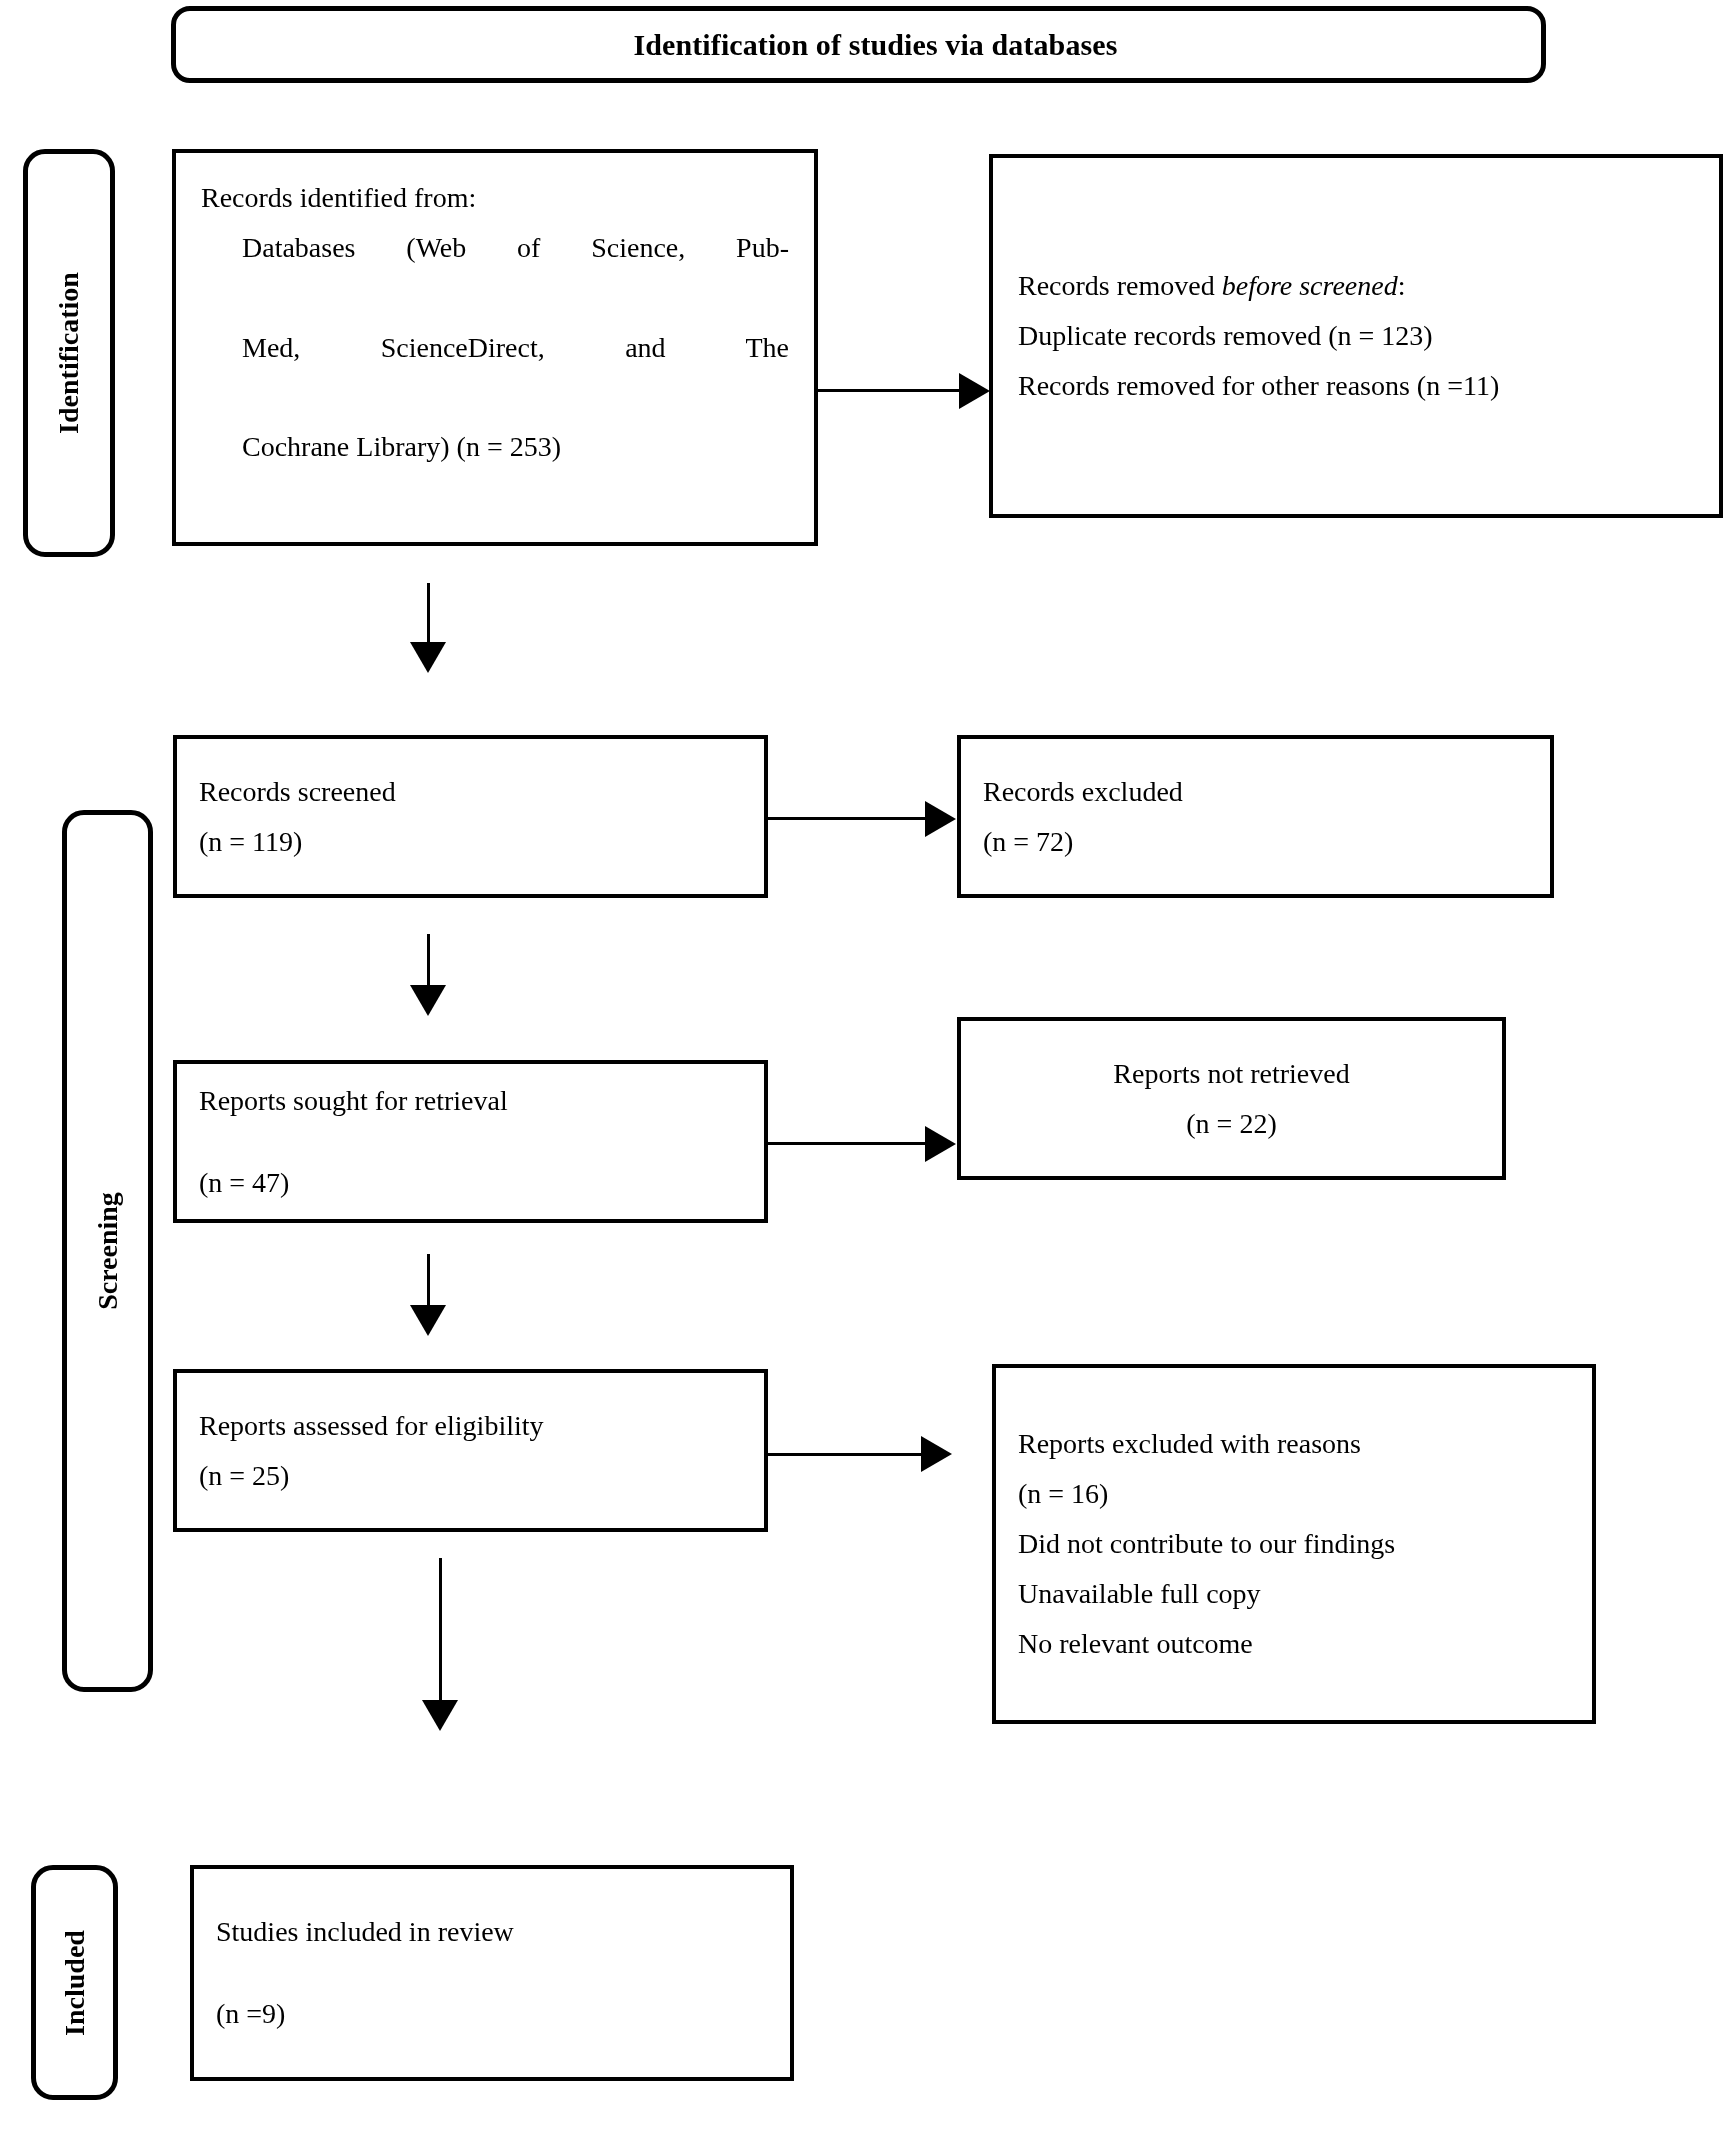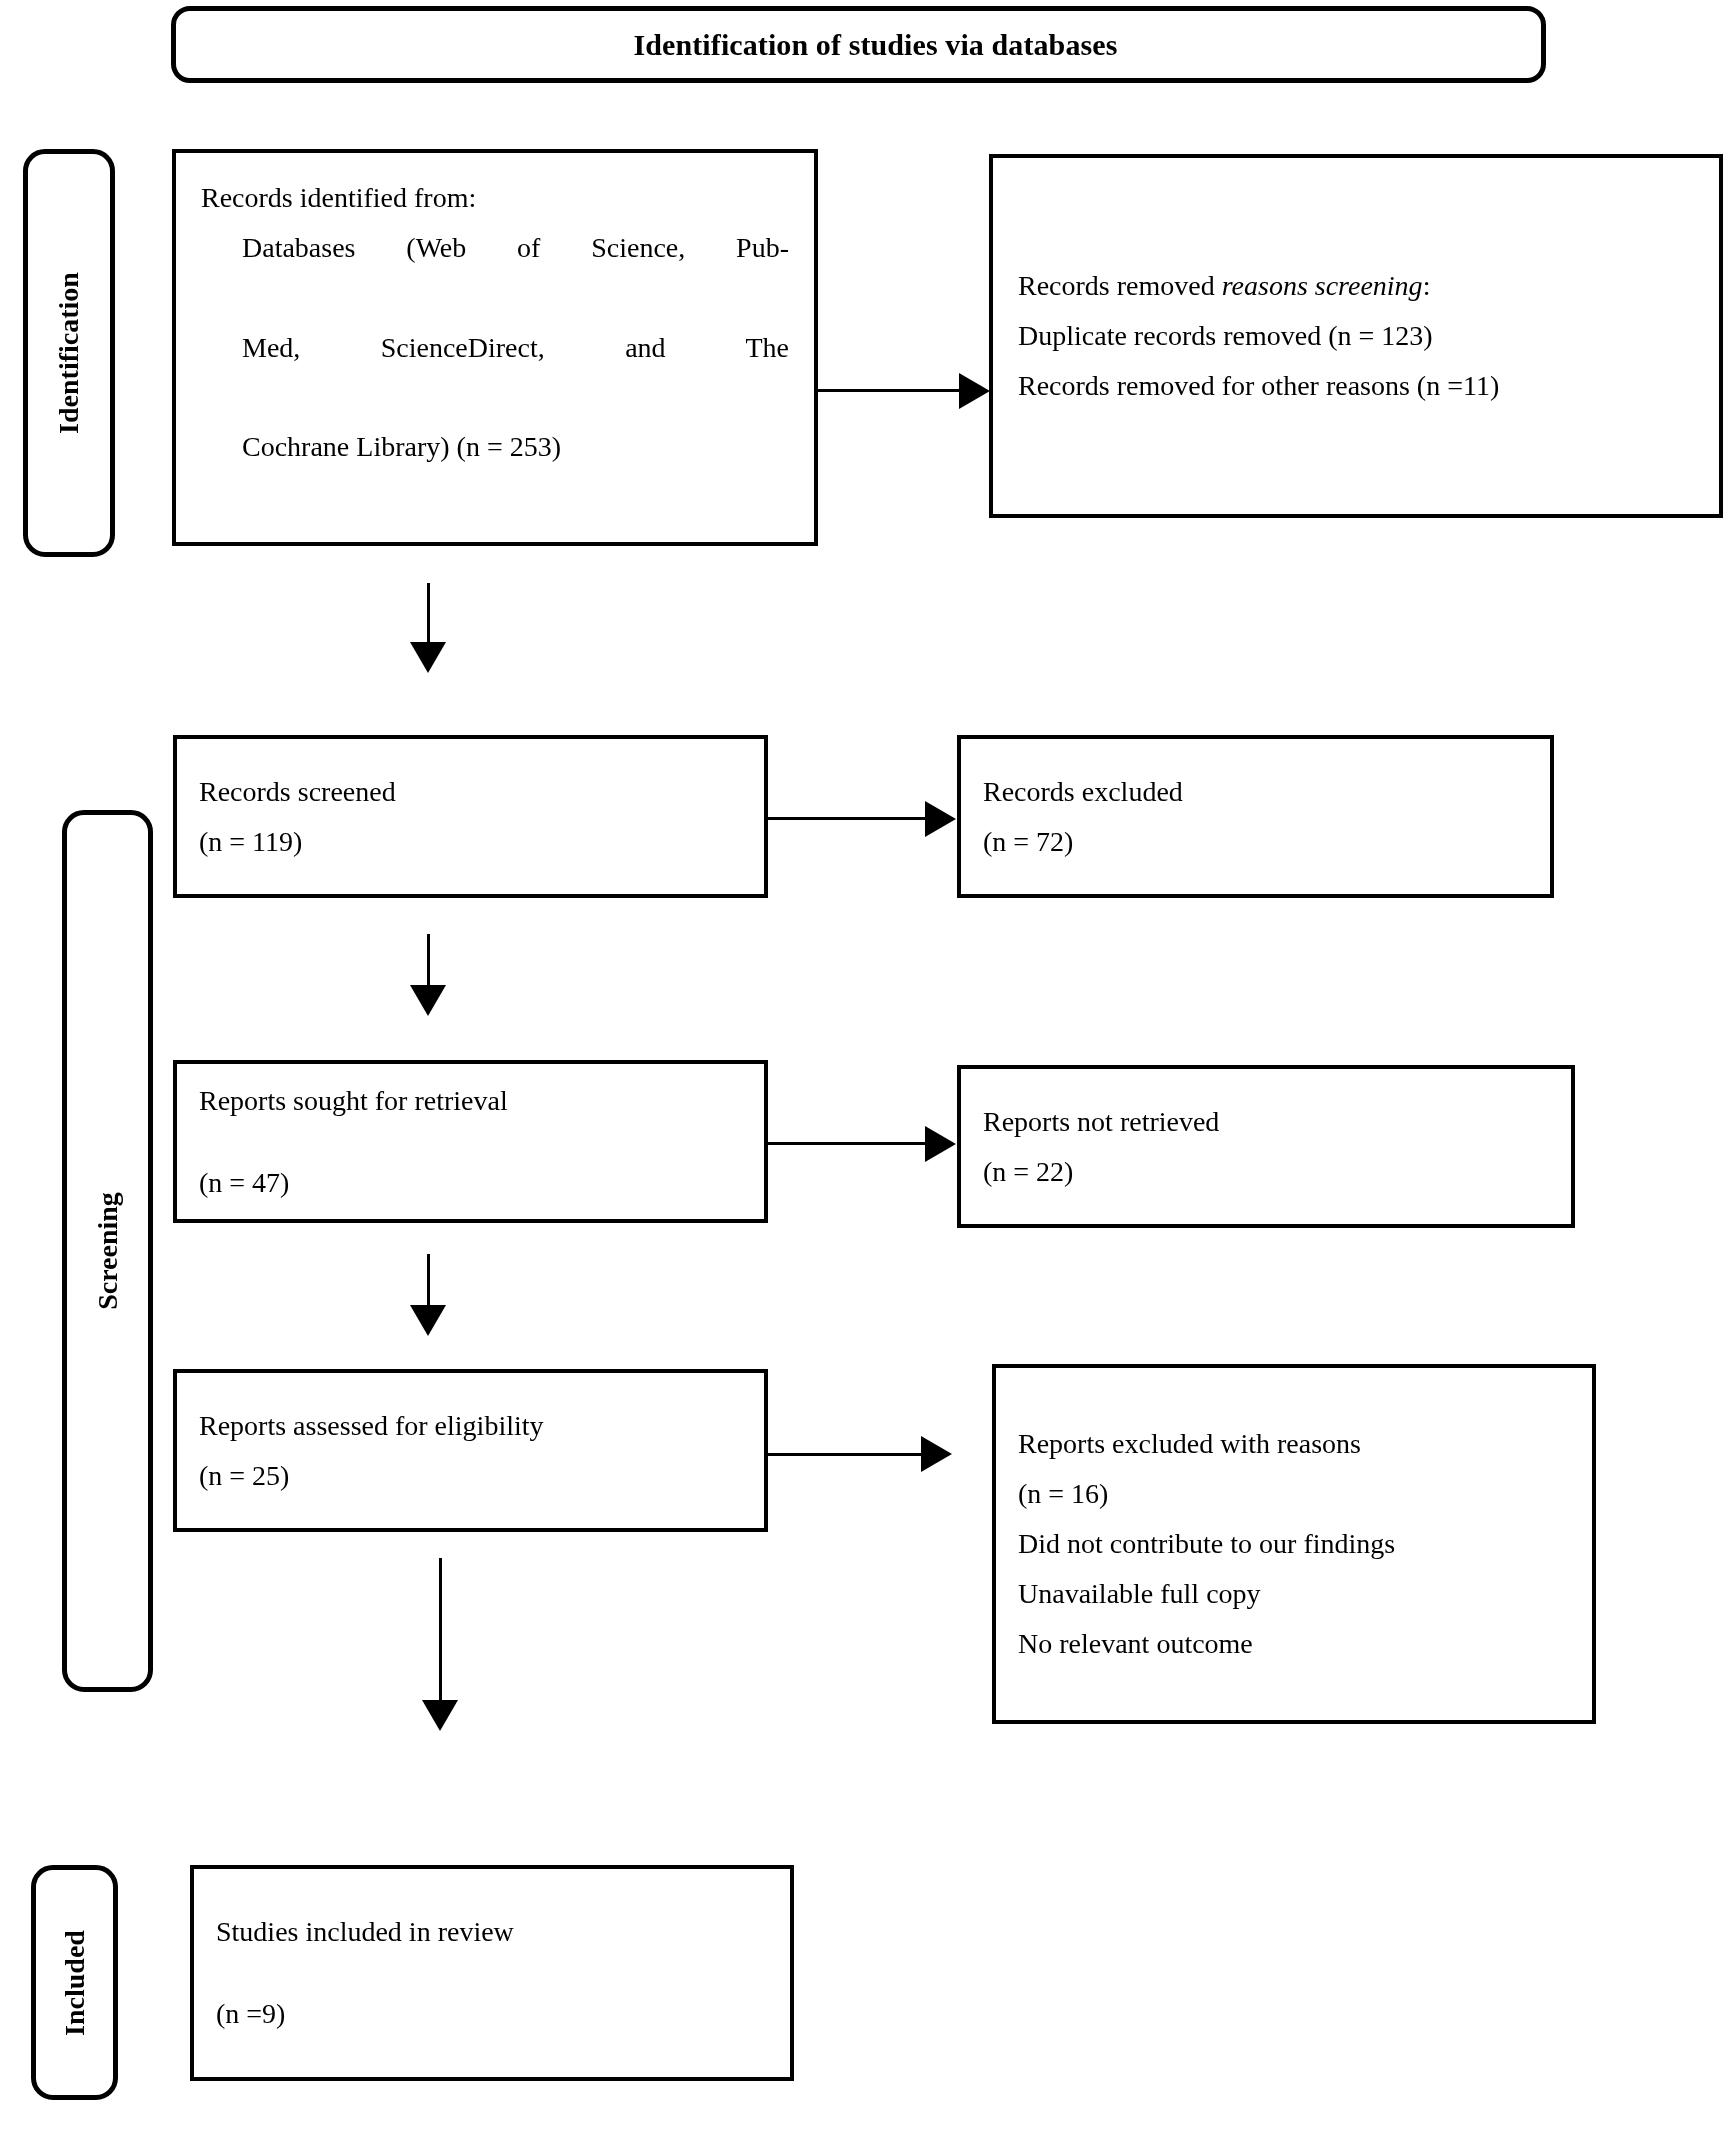--- a/index.html
+++ b/index.html
@@ -144,21 +144,21 @@
     <div class="box-line">Records identified from:</div>
     <div class="indent-block">
       <div class="just">Databases (Web of Science, Pub-</div>
       <div class="just">Med, ScienceDirect, and The</div>
       <div class="just nowrap-last">Cochrane Library) (n = 253)</div>
     </div>
   </div>
 
   <div class="node box" style="left:989px; top:154px; width:734px; height:364px;">
     <div class="box-line">
-      <span>Records removed </span><span class="ital">reasons screening</span><span>:</span>
+      <span>Records removed </span><span class="ital">before screened</span><span>:</span>
     </div>
     <div class="box-line">Duplicate records removed (n = 123)</div>
     <div class="box-line">Records removed for other reasons (n =11)</div>
   </div>
 
   <div class="h-line" style="left:818px; top:389px; width:142px;"></div>
   <div class="h-head" style="left:959px; top:373px;"></div>
 
   <div class="v-line" style="left:427px; top:583px; height:85px;"></div>
   <div class="v-head" style="left:410px; top:642px;"></div>
@@ -177,21 +177,21 @@
   <div class="h-head" style="left:925px; top:801px;"></div>
 
   <div class="v-line" style="left:427px; top:934px; height:77px;"></div>
   <div class="v-head" style="left:410px; top:985px;"></div>
 
   <div class="node box tight" style="left:173px; top:1060px; width:595px; height:163px;gap:32px;">
     <div class="box-line">Reports sought for retrieval</div>
     <div class="box-line">(n = 47)</div>
   </div>
 
-  <div class="node box tight" style="left:957px; top:1065px; width:618px; height:163px;">
+  <div class="node box tight" style="left:957px; top:1017px; width:549px; height:163px;text-align:center;">
     <div class="box-line">Reports not retrieved</div>
     <div class="box-line">(n = 22)</div>
   </div>
 
   <div class="h-line" style="left:767px; top:1142px; width:159px;"></div>
   <div class="h-head" style="left:925px; top:1126px;"></div>
 
   <div class="v-line" style="left:427px; top:1254px; height:77px;"></div>
   <div class="v-head" style="left:410px; top:1305px;"></div>
 

